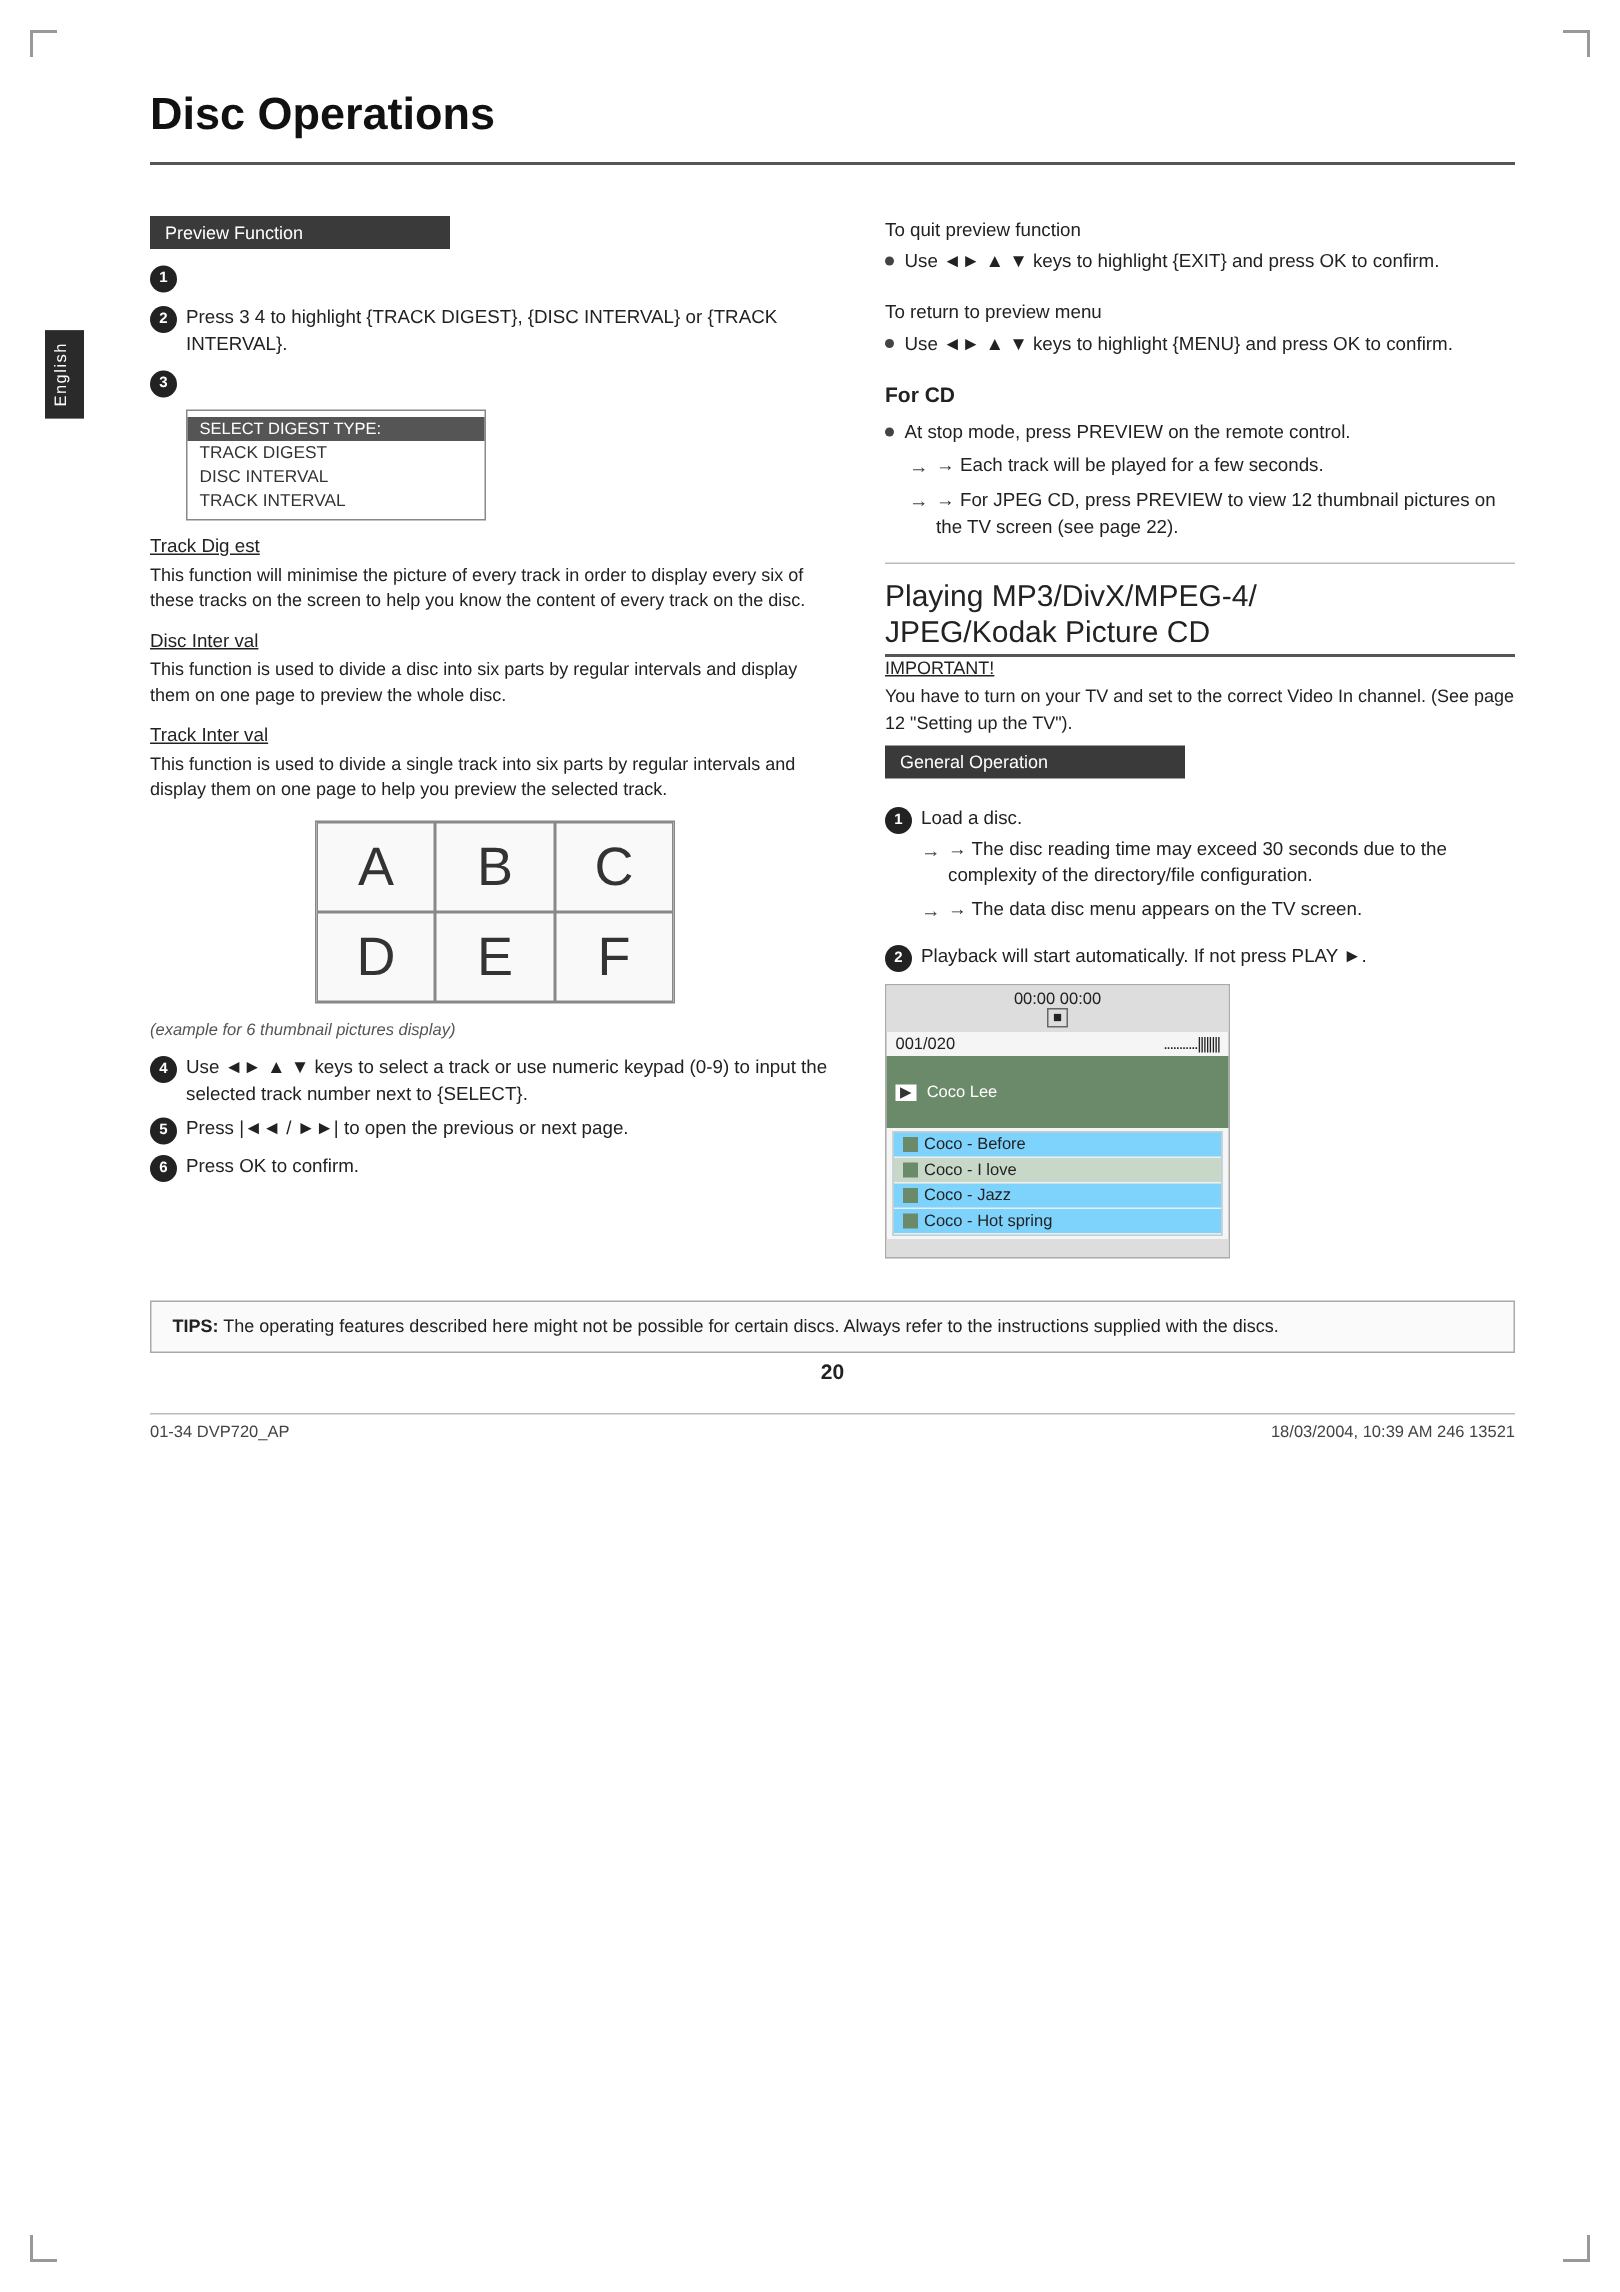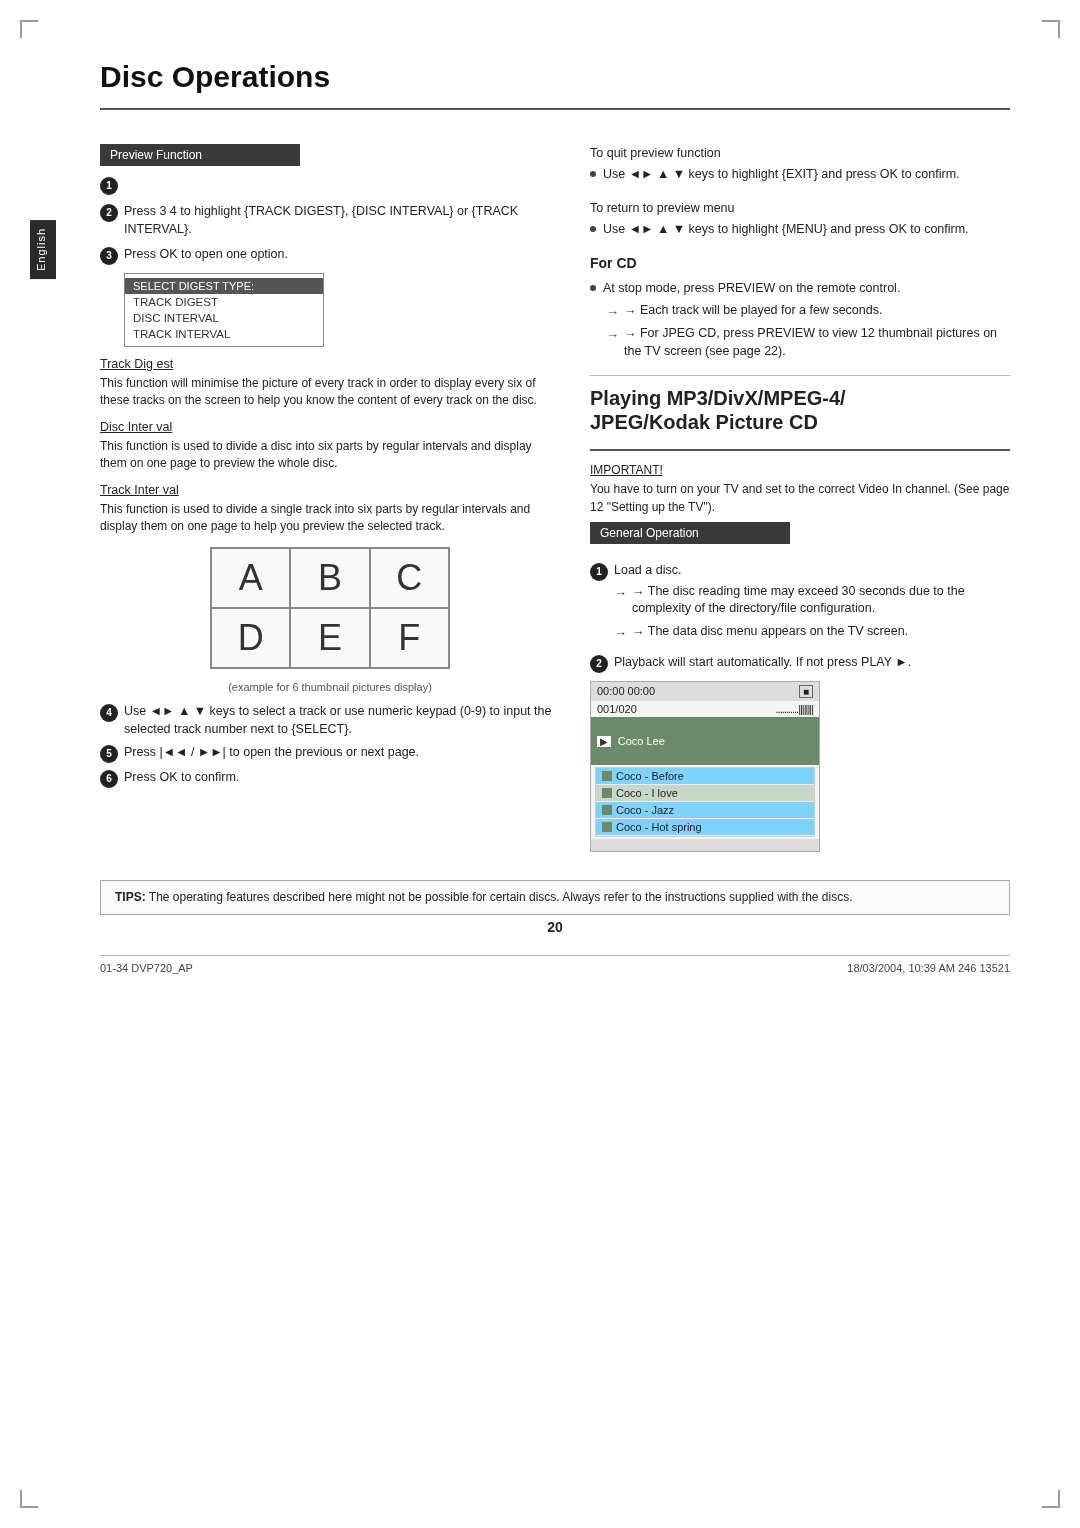--- a/index.html
+++ b/index.html
@@ -193,24 +193,24 @@
       display: flex;
       align-items: center;
       justify-content: center;
       font-size: 36px;
       font-weight: 300;
       color: #333;
       background: #f9f9f9;
     }
 
     .thumb-caption {
-      text-align: center;
       font-size: 11px;
       color: #555;
       margin-bottom: 10px;
+      font-style: italic;
     }
 
     
     .right-section {
       margin-bottom: 15px;
       font-size: 12.5px;
       line-height: 1.45;
     }
 
     .to-label {
@@ -220,25 +220,25 @@
 
     .for-cd-heading {
       font-size: 14px;
       font-weight: bold;
       margin: 14px 0 6px 0;
     }
 
     
     .playing-heading {
       font-size: 20px;
-      font-weight: bold;
+      font-weight: normal;
       line-height: 1.2;
       border-bottom: 2px solid #555;
-      padding-bottom: 15px;
-      margin-bottom: 12px;
+      padding-bottom: 2px;
+      margin-bottom: 0;
     }
 
     
     .important-label {
       font-size: 12px;
       text-decoration: underline;
       margin-bottom: 4px;
     }
 
     
@@ -261,20 +261,21 @@
       font-size: 11px;
     }
 
     .cd-top-bar {
       background: #ddd;
       padding: 3px 6px;
       display: flex;
       justify-content: space-between;
       align-items: center;
       font-size: 11px;
+      flex-direction: column;
     }
 
     .cd-track-header {
       background: #6a8a6a;
       color: #fff;
       padding: 18px 6px;
       font-size: 11px;
     }
 
     .cd-playlist {
@@ -369,21 +370,20 @@
 
         
         <div class="step">
           <div class="step-num">2</div>
           <div class="step-text">Press 3 4  to highlight {TRACK DIGEST}, {DISC INTERVAL} or {TRACK INTERVAL}.</div>
         </div>
 
         
         <div class="step">
           <div class="step-num">3</div>
-          <div class="step-text">Press OK  to open one option.</div>
         </div>
 
         
         <div class="menu-box">
           <div class="menu-item header">SELECT DIGEST TYPE:</div>
           <div class="menu-item">TRACK DIGEST</div>
           <div class="menu-item">DISC INTERVAL</div>
           <div class="menu-item">TRACK INTERVAL</div>
         </div>
 

